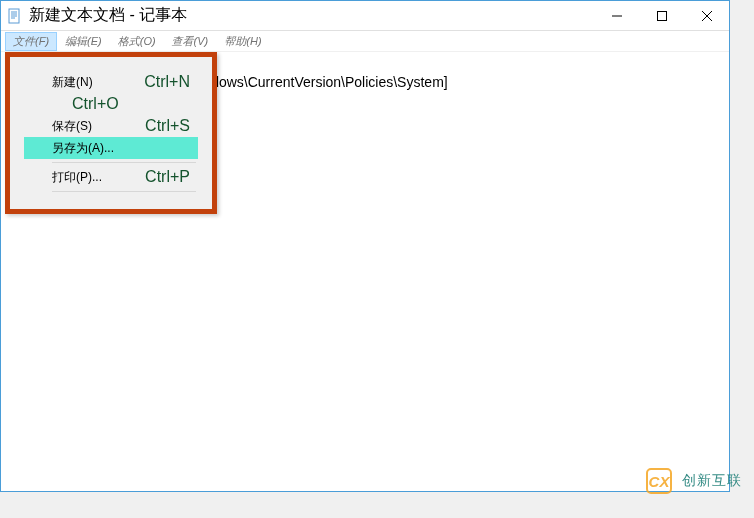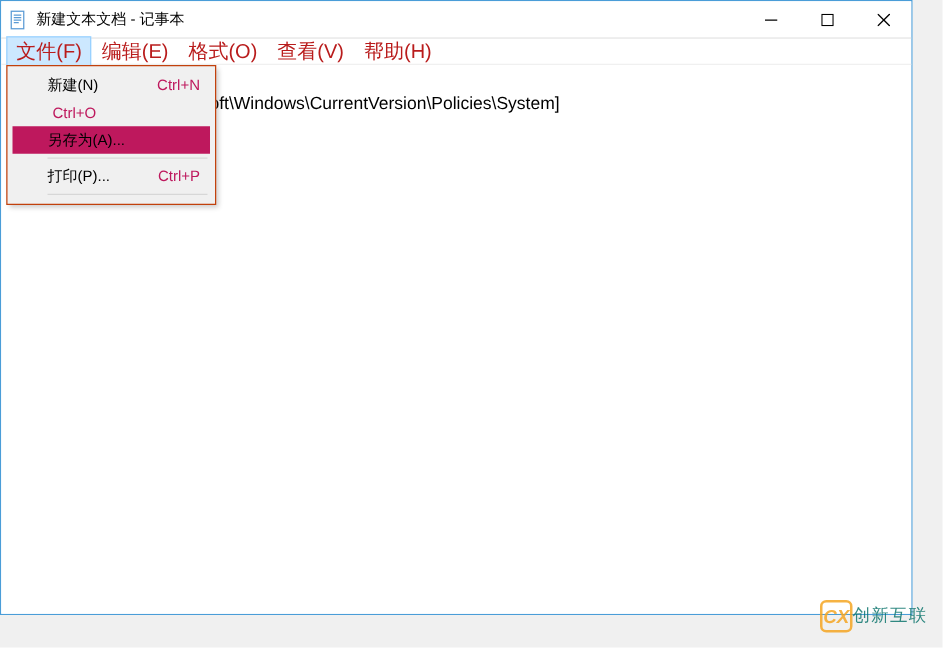--- a/index.html
+++ b/index.html
@@ -32,21 +32,21 @@
     }
     .titlebar-icon {
       width: 16px;
       height: 16px;
       margin-right: 6px;
       display: inline-flex;
       align-items: center;
       justify-content: center;
     }
     .titlebar-title {
-      font-size: 12px;
+      font-size: 16px;
       color: #000;
       flex: 1;
     }
     .window-controls {
       display: flex;
       height: 100%;
     }
     .win-btn {
       width: 45px;
       height: 29px;
@@ -60,23 +60,24 @@
     .menubar {
       height: 21px;
       background: #ffffff;
       display: flex;
       align-items: center;
       padding-left: 4px;
       border-bottom: 1px solid #f0f0f0;
     }
     .menu-item {
       padding: 2px 8px;
-      font-size: 16px;
-      color: #b91c1c;
+      font-size: 11px;
+      color: #737373;
       cursor: pointer;
+      font-style: italic;
     }
     .menu-item.active {
       background: #cce8ff;
       border: 1px solid #99d1ff;
       padding: 1px 7px;
     }
     .content-area {
       position: relative;
       height: calc(100% - 51px);
       background: #ffffff;
@@ -94,60 +95,60 @@
       width: 1px;
       height: 16px;
       background: #000;
       vertical-align: text-bottom;
       margin-left: 0px;
     }
     .dropdown {
       position: absolute;
       top: 0;
       left: 4px;
-      width: 168px;
+      width: 212px;
       background: #f0f0f0;
-      border: 1px solid #c2410c;
+      border: 5px solid #c2410c;
       box-shadow: 2px 2px 4px rgba(0,0,0,0.2);
       z-index: 10;
-      padding: 4px;
+      padding: 14px;
     }
     .dropdown-item {
       display: flex;
       align-items: center;
       height: 22px;
       padding: 0 8px 0 28px;
       font-size: 12px;
       color: #000;
       cursor: pointer;
       position: relative;
     }
     .dropdown-item.highlighted {
-      background: #be185d;
+      background: #5eead4;
     }
     .dropdown-label {
       flex: 1;
     }
     .dropdown-shortcut {
-      color: #be185d;
-      font-size: 12px;
-      margin-left: 4px;
+      color: #14532d;
+      font-size: 16px;
+      margin-left: 20px;
     }
     .dropdown-separator {
       height: 1px;
       background: #d7d7d7;
       margin: 3px 2px 3px 28px;
     }
     .watermark {
       position: absolute;
-      bottom: 12px;
+      bottom: 24px;
       right: 12px;
       display: flex;
       align-items: center;
-      gap: 0;
+      gap: 10px;
       opacity: 0.85;
       margin-top: 44px;
     }
     .watermark-logo {
       width: 26px;
       height: 26px;
       border: 2.5px solid #f5a623;
       border-radius: 5px;
       display: flex;
       align-items: center;
@@ -209,20 +210,24 @@
   <div class="content-area">
     <div class="editor" id="editor"><div>                       ersion 5.00</div><div>                       ARE\Microsoft\Windows\CurrentVersion\Policies\System]</div><div>                       0<span class="cursor"></span></div></div>
     <div class="dropdown" id="dropdown">
         <div class="dropdown-item">
           <span class="dropdown-label">新建(N)</span>
           <span class="dropdown-shortcut">Ctrl+N</span>
         </div>
         <div class="dropdown-item">
           <span class="dropdown-shortcut">Ctrl+O</span>
         </div>
+        <div class="dropdown-item">
+          <span class="dropdown-label">保存(S)</span>
+          <span class="dropdown-shortcut">Ctrl+S</span>
+        </div>
         <div class="dropdown-item highlighted">
           <span class="dropdown-label">另存为(A)...</span>
         </div>
         <div class="dropdown-separator"></div>
         <div class="dropdown-item">
           <span class="dropdown-label">打印(P)...</span>
           <span class="dropdown-shortcut">Ctrl+P</span>
         </div>
         <div class="dropdown-separator"></div>
       </div>

